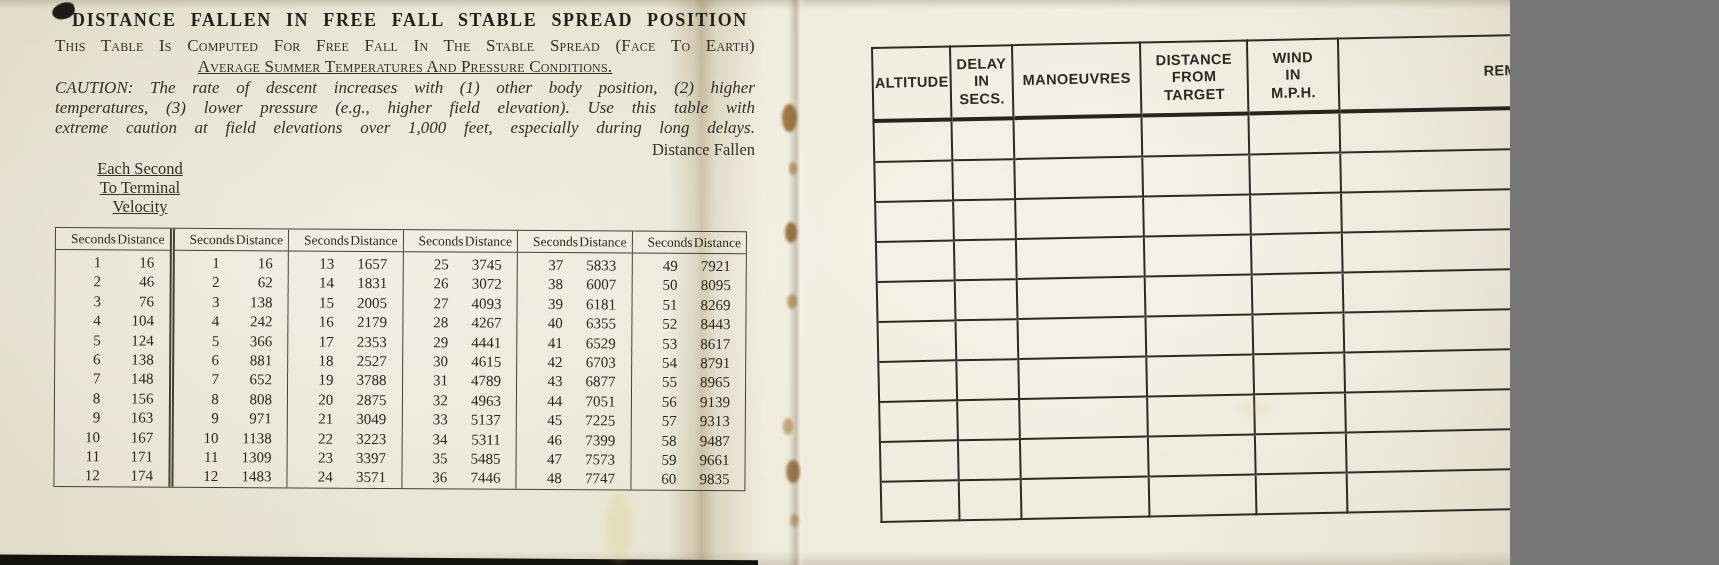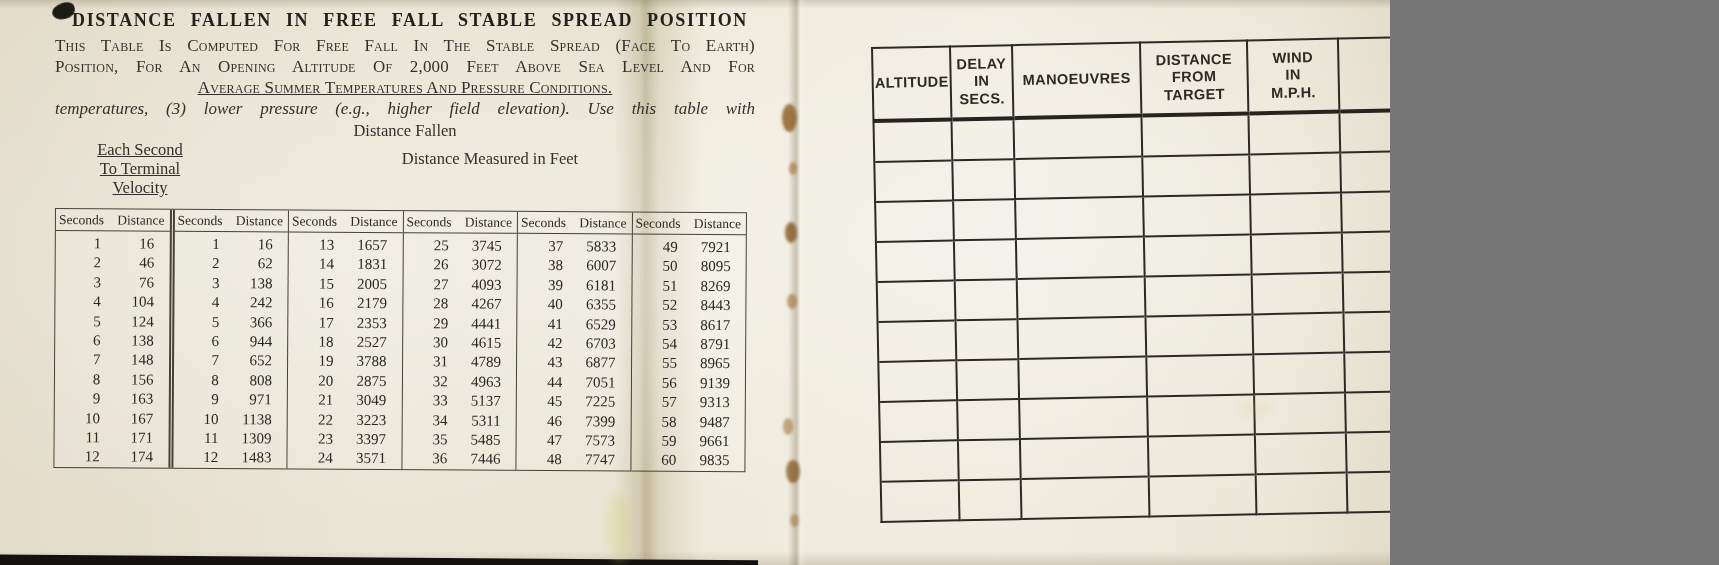--- a/index.html
+++ b/index.html
@@ -1,18 +1,18 @@
 <!DOCTYPE html>
 <html><head>
 <meta charset="utf-8">
 <style>
   html,body{margin:0;padding:0;background:#777;}
   .scan{
     position:relative;
-    width:1390px;height:565px;
+    width:1510px;height:565px;
     overflow:hidden;
     font-family:"Liberation Serif","DejaVu Serif",serif;
     color:#33302a;
     background-color:#eae6d7;
     background-image:
       linear-gradient(180deg, rgba(110,100,75,.25) 0, rgba(110,100,75,0) 1.6%, rgba(110,100,75,0) 97.5%, rgba(110,100,75,.22) 100%),
       radial-gradient(ellipse 760px 380px at 22% 45%, rgba(255,255,255,.28), rgba(255,255,255,0) 72%),
       radial-gradient(ellipse 900px 420px at 74% 42%, rgba(255,255,255,.33), rgba(255,255,255,0) 72%),
       linear-gradient(90deg,#e2ddca 0%,#eae6d6 28%,#e9e5d4 44.2%,#d2cab1 46%,#c2b798 46.45%,#dcd5bf 47.4%,#efebdc 50.5%,#f0ecdf 72%,#ebe7d7 92%,#e3decb 100%);
   }
@@ -21,39 +21,39 @@
   .title{
     font-size:18px;font-weight:bold;color:#23211c;
     letter-spacing:1.6px;word-spacing:8px;text-align:center;
     margin:2px 0 4px 10px;white-space:nowrap;
   }
   .intro{font-size:17px;line-height:21px;font-variant:small-caps;letter-spacing:.2px;}
   .caution{font-size:17px;line-height:20px;font-style:italic;margin-top:1px;}
   .jline{text-align:justify;text-align-last:justify;font-family:Liberation Serif, serif;}
   .lline{text-align:center;text-decoration:underline;}
   .cap-area{margin-top:2px;font-size:16.5px;line-height:19px;}
-  .cap-flush{text-align:center;}
+  .cap-flush{text-align:right;}
   .cap-cols{display:flex;align-items:flex-start;}
   .cap-left{width:170px;text-align:center;text-decoration:underline;}
   .cap-right{flex:1;text-align:center;padding-top:9px;}
   .cap-right .cr1{font-size:17px;}
   .cap-right .cr2{font-size:16.5px;}
   
   .fftable{
     margin-top:11px;width:690px;display:flex;
     border:1.6px solid #454135;
     background:rgba(255,255,255,.12);
     transform:rotate(0.35deg);transform-origin:0 0;
   }
   .pair{flex:1 1 0;display:flex;flex-direction:column;border-right:1px solid #454135;}
   .pair:first-child{border-right:5px double #454135;}
   .pair:last-child{border-right:none;}
   .phead{
     display:flex;justify-content:space-between;
-    font-size:13.5px;padding:3px 5px 2px 3px;
+    font-size:13.5px;padding:3px 5px 2px 15px;
     border-bottom:1.4px solid #454135;color:#2e2b25;
   }
   .pbody{padding-top:3px;}
   .prow{display:flex;font-size:15px;line-height:19.4px;color:#2b2822;}
   .prow .s{width:40%;text-align:right;padding-right:4px;}
   .prow .d{flex:1;text-align:right;padding-right:15px;}
   
   .right-page{position:absolute;left:805px;top:0;width:914px;height:565px;}
   table.log{
     position:absolute;left:66px;top:47px;width:832px;
@@ -93,38 +93,38 @@
 </head>
 <body>
 
 <div class="scan">
 
   <div class="left-page">
     <div class="title">DISTANCE  FALLEN  IN  FREE  FALL  STABLE  SPREAD  POSITION</div>
 
     <div class="intro">
       <div class="jline">This Table Is Computed For Free Fall In The Stable Spread (Face To Earth)</div>
-      <div class="jline">Position, For An Opening Altitude Of 2,000 Feet Above Sea Level And For</div>
       <div class="lline">Average Summer Temperatures And Pressure Conditions.</div>
     </div>
 
     <div class="caution">
+      <div class="jline">CAUTION:  The rate of descent increases with (1) other body position, (2) higher</div>
       <div class="jline">temperatures, (3) lower pressure (e.g., higher field elevation).  Use this table with</div>
+      <div class="jline">extreme caution at field elevations over 1,000 feet, especially during long delays.</div>
     </div>
 
     <div class="cap-area">
       <div class="cap-flush">Distance Fallen</div>
       <div class="cap-cols">
         <div class="cap-left">
           <div>Each Second</div>
           <div>To Terminal</div>
           <div>Velocity</div>
         </div>
         <div class="cap-right">
-          <div class="cr2">Distance Measured in Feet</div>
         </div>
       </div>
     </div>
 
     <div class="fftable">
         <div class="pair">
           <div class="phead">
             <span>Seconds</span>
             <span>Distance</span>
           </div>
@@ -200,21 +200,21 @@
             <div class="prow">
               <span class="s">4</span>
               <span class="d">242</span>
             </div>
             <div class="prow">
               <span class="s">5</span>
               <span class="d">366</span>
             </div>
             <div class="prow">
               <span class="s">6</span>
-              <span class="d">944</span>
+              <span class="d">881</span>
             </div>
             <div class="prow">
               <span class="s">7</span>
               <span class="d">652</span>
             </div>
             <div class="prow">
               <span class="s">8</span>
               <span class="d">808</span>
             </div>
             <div class="prow">

